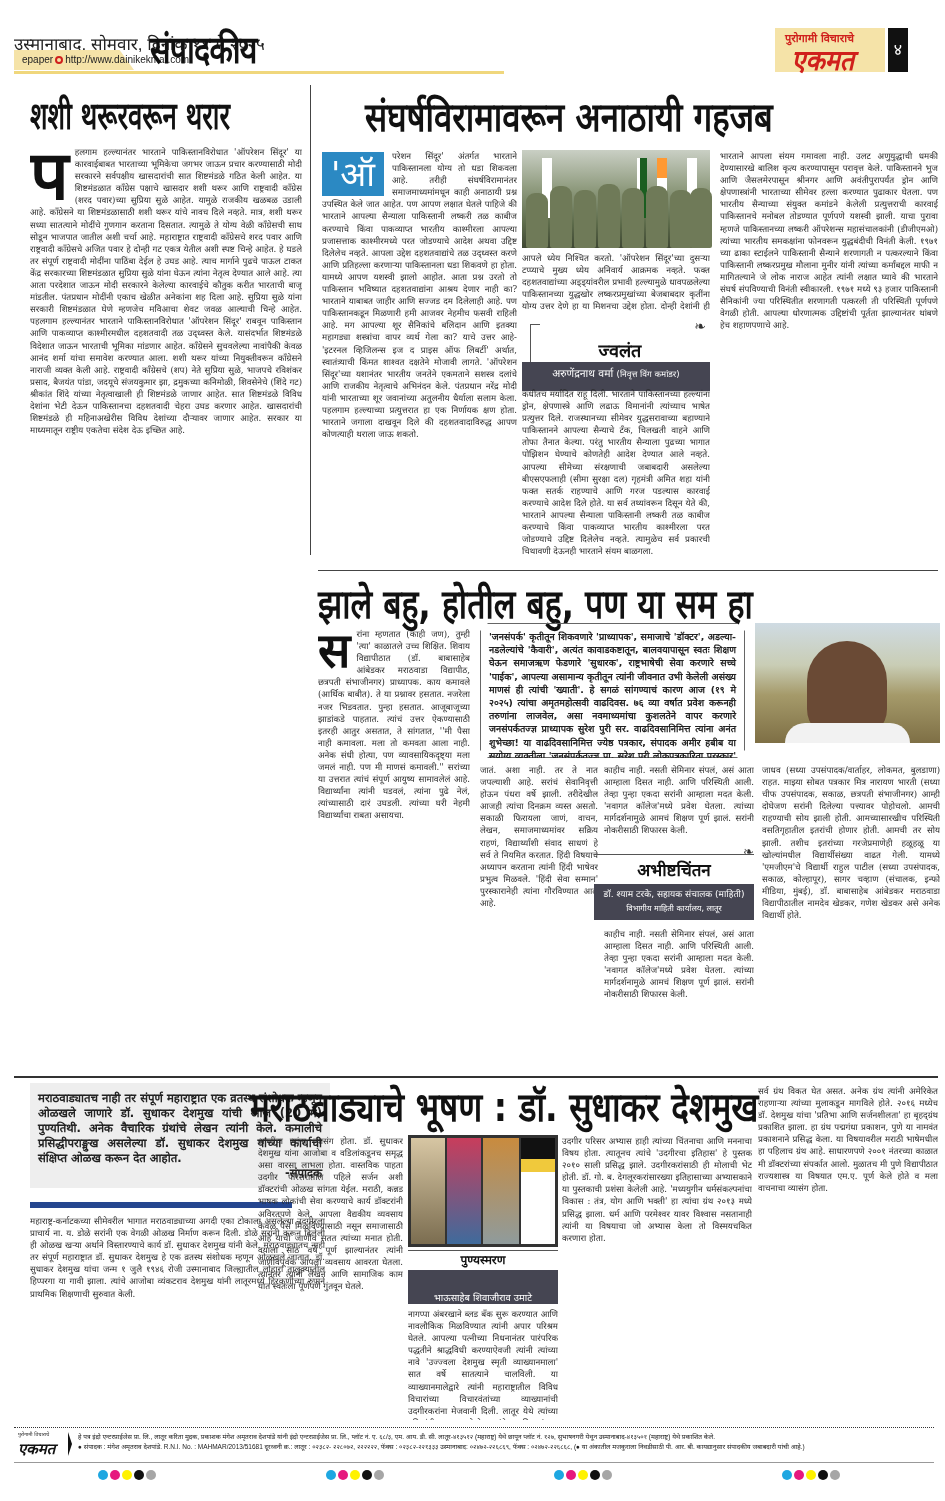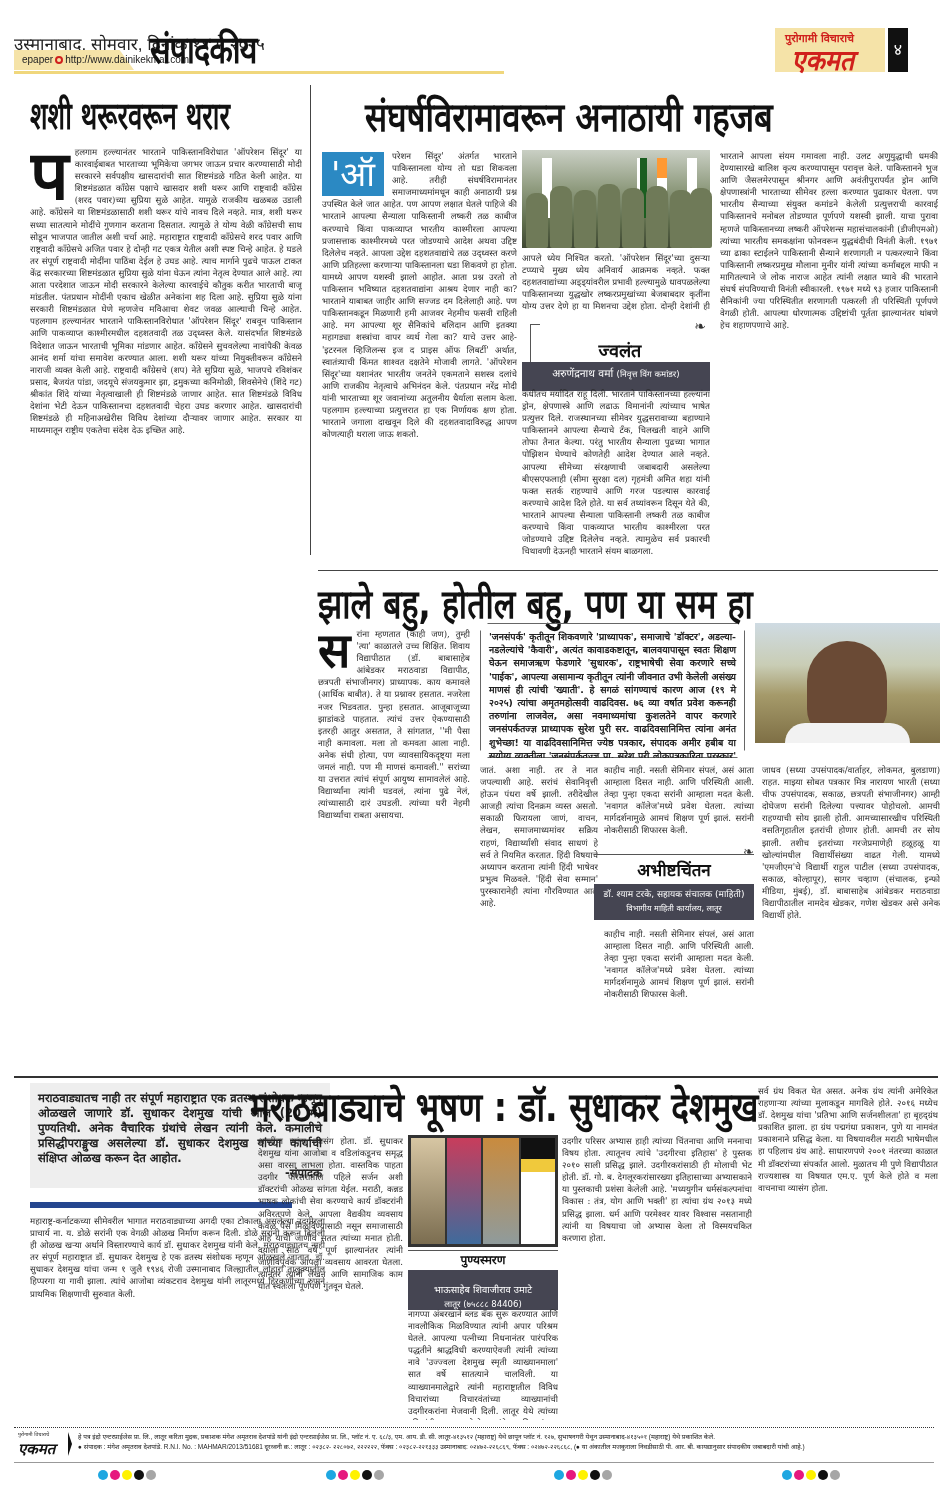--- a/index.html
+++ b/index.html
@@ -136,21 +136,21 @@
 <div class="abs txt" style="left:258px;top:1135px;width:145px;height:285px">आजींचा त्यांना व्यासंग होता. डॉ. सुधाकर देशमुख यांना आजोबा व वडिलांकडूनच समृद्ध असा वारसा लाभला होता. वास्तविक पाहता उदगीर परिसरातील पहिले सर्जन अशी डॉक्टरांची ओळख सांगता येईल. मराठी, कन्नड भाषक लोकांची सेवा करण्याचे कार्य डॉक्टरांनी अविरतपणे केले. आपला वैद्यकीय व्यवसाय केवळ पैसे मिळविण्यासाठी नसून समाजासाठी आहे याची जाणीव सतत त्यांच्या मनात होती. वयाला साठ वर्षे पूर्ण झाल्यानंतर त्यांनी जाणीवपूर्वक आपला व्यवसाय आवरता घेतला. त्यानंतर त्यांनी लेखन आणि सामाजिक काम यात स्वतःला पूर्णपणे गुंतवून घेतले.</div>
 <div class="abs books">
   <div class="book" style="left:3px;width:34px;background:linear-gradient(180deg,#d7c6a3,#7b6d50)"></div>
   <div class="book" style="left:39px;width:34px;background:linear-gradient(180deg,#c83d5c,#3f6b9c)"></div>
   <div class="book" style="left:75px;width:36px;background:linear-gradient(180deg,#c98b3e,#8f9b9c)"></div>
   <div class="book" style="left:113px;width:34px;background:linear-gradient(180deg,#111 20%,#f0c93c 20% 32%,#fff 32%)"></div>
 </div>
 <div class="abs" style="left:408px;top:1250px;width:150px;height:18px;border-top:1px solid #555">
   <div class="card-title" style="font-size:12px;line-height:18px">पुण्यस्मरण</div>
 </div>
-<div class="abs card-band" style="left:408px;top:1270px;width:150px;height:40px;padding-top:12px">
+<div class="abs card-band" style="left:408px;top:1270px;width:150px;height:34px;padding-top:20px">
   <div style="font-size:9.5px;line-height:15px">भाऊसाहेब शिवाजीराव उमाटे</div>
   <div style="font-size:8.5px;line-height:14px">लातूर (७५८८८ 84406)</div>
 </div>
 <div class="abs txt" style="left:408px;top:1308px;width:150px;height:112px">नागप्पा अंबरखाने ब्लड बँक सुरू करण्यात आणि नावलौकिक मिळविण्यात त्यांनी अपार परिश्रम घेतले. आपल्या पत्नीच्या निधनानंतर पारंपरिक पद्धतीने श्राद्धविधी करण्याऐवजी त्यांनी त्यांच्या नावे 'उज्ज्वला देशमुख स्मृती व्याख्यानमाला' सात वर्षे सातत्याने चालविली. या व्याख्यानमालेद्वारे त्यांनी महाराष्ट्रातील विविध विचारांच्या विचारवंतांच्या व्याख्यानांची उदगीरकरांना मेजवानी दिली. लातूर येथे त्यांच्या वडिलांनी स्थापन केलेल्या 'वेद प्रतिष्ठान' या संस्थेच्या कार्यकारिणीवरही त्यांनी काम केले.</div>
 <div class="abs txt" style="left:562px;top:1135px;width:190px;height:285px">उदगीर परिसर अभ्यास हाही त्यांच्या चिंतनाचा आणि मननाचा विषय होता. त्यातूनच त्यांचे 'उदगीरचा इतिहास' हे पुस्तक २०१० साली प्रसिद्ध झाले. उदगीरकरांसाठी ही मोलाची भेट होती. डॉ. गो. ब. देगलूरकरांसारख्या इतिहासाच्या अभ्यासकाने या पुस्तकाची प्रशंसा केलेली आहे. 'मध्ययुगीन धर्मसंकल्पनांचा विकास : तंत्र, योग आणि भक्ती' हा त्यांचा ग्रंथ २०१३ मध्ये प्रसिद्ध झाला. धर्म आणि परमेश्वर यावर विश्वास नसतानाही त्यांनी या विषयाचा जो अभ्यास केला तो विस्मयचकित करणारा होता.</div>
 <div class="abs txt" style="left:758px;top:1085px;width:180px;height:335px">सर्व ग्रंथ विकत घेत असत. अनेक ग्रंथ त्यांनी अमेरिकेत राहणाऱ्या त्यांच्या मुलाकडून मागविले होते. २०१६ मध्येच डॉ. देशमुख यांचा 'प्रतिभा आणि सर्जनशीलता' हा बृहद्ग्रंथ प्रकाशित झाला. हा ग्रंथ पद्मगंधा प्रकाशन, पुणे या नामवंत प्रकाशनाने प्रसिद्ध केला. या विषयावरील मराठी भाषेमधील हा पहिलाच ग्रंथ आहे. साधारणपणे २००१ नंतरच्या काळात मी डॉक्टरांच्या संपर्कात आलो. मुळातच मी पुणे विद्यापीठात राज्यशास्त्र या विषयात एम.ए. पूर्ण केले होते व मला वाचनाचा व्यासंग होता.</div>
 
 <div class="abs footer-rule"></div>
 <div class="abs imprint-tag">पुरोगामी विचाराचे</div>
 <div class="abs imprint-logo" style="top:1438px">एकमत</div>

